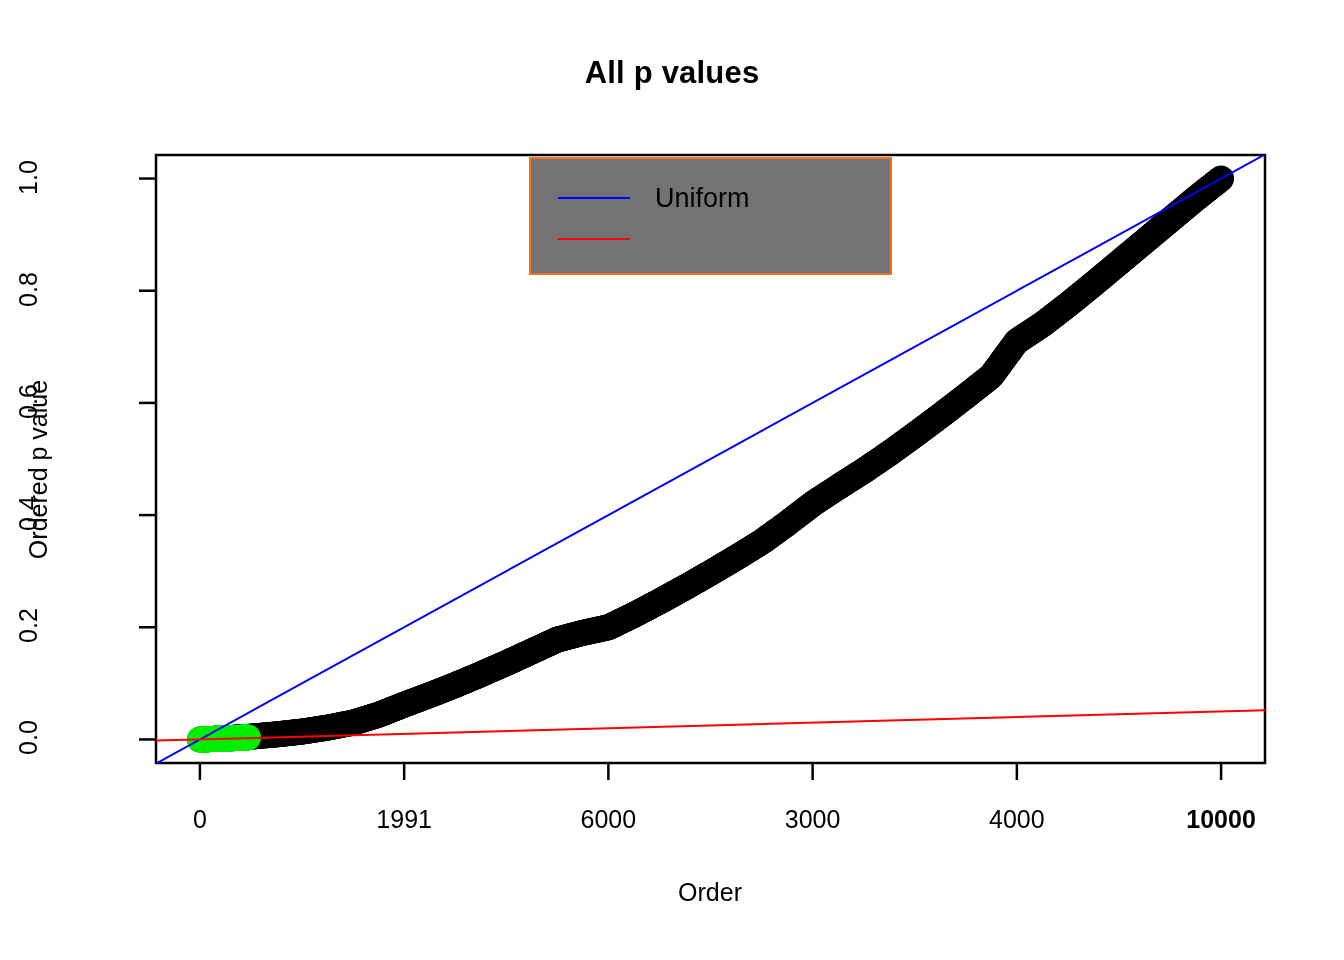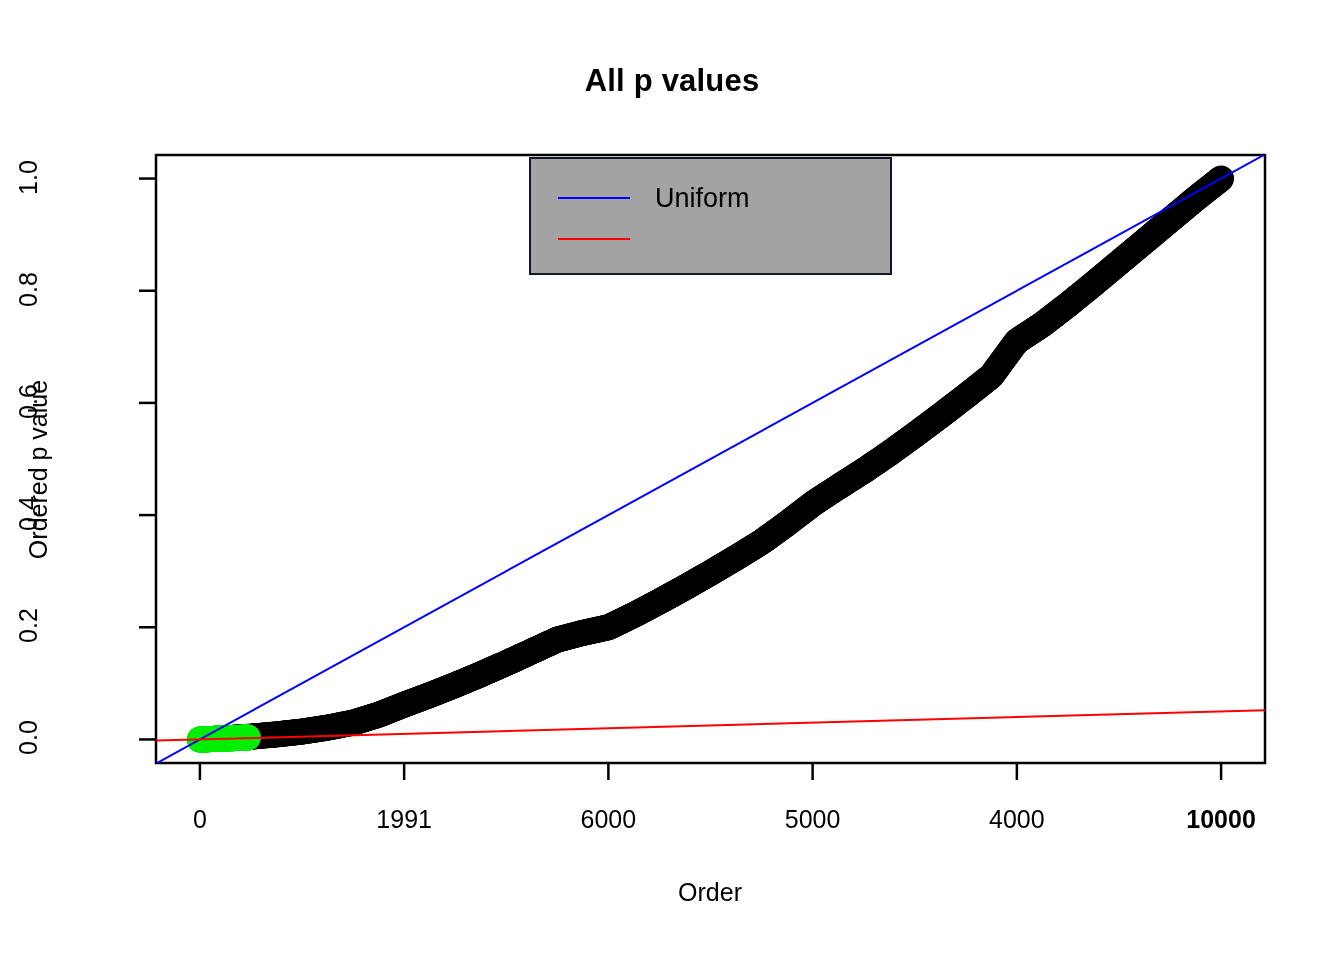--- a/index.html
+++ b/index.html
@@ -23,21 +23,20 @@
   }
   #plot-title {
     position: absolute;
     left: 0;
     top: 55px;
     width: 1344px;
     text-align: center;
     font-size: 31px;
     font-weight: bold;
     letter-spacing: 0.2px;
-    margin-top: 8px;
   }
   #x-axis-label {
     position: absolute;
     left: 0;
     top: 878px;
     width: 1344px;
     text-align: center;
     font-size: 25px;
     margin-left: 38px;
   }
@@ -68,22 +67,22 @@
     transform: rotate(-90deg);
     transform-origin: center center;
     margin-top: -16px;
   }
   #legend-box {
     position: absolute;
     left: 529px;
     top: 157px;
     width: 363px;
     height: 118px;
-    border: 2px solid #0f172a;
-    background: #a3a3a3;
+    border: 2px solid #f97316;
+    background: #737373;
     box-sizing: border-box;
   }
   .legend-row {
     position: absolute;
     left: 0;
     height: 44px;
     display: flex;
     align-items: center;
   }
   .legend-row.r0 { top: 17px; }
@@ -1195,21 +1194,21 @@
           <line x1="156" y1="763.5608856088561" x2="1265" y2="154.4391143911439" stroke="#0000ff" stroke-width="2"></line>
           <line x1="156" y1="740.6206642066421" x2="1265" y2="710.220664206642" stroke="#ff0000" stroke-width="2"></line>
         </g>
       </g>
   </svg>
 
   <div id="x-tick-labels">
       <div class="x-tick-label" style="left: 199.911px;">0</div>
       <div class="x-tick-label" style="left: 404.146px;">1991</div>
       <div class="x-tick-label" style="left: 608.382px;">6000</div>
-      <div class="x-tick-label" style="left: 812.618px;">5000</div>
+      <div class="x-tick-label" style="left: 812.618px;">3000</div>
       <div class="x-tick-label" style="left: 1016.85px;">4000</div>
       <div class="x-tick-label" style="left: 1221.09px; font-weight: bold;">10000</div>
     </div>
   <div id="y-tick-labels">
       <div class="y-tick-label" style="top: 739.443px; left: -42px;">0.0</div>
       <div class="y-tick-label" style="top: 627.266px; left: -42px;">0.2</div>
       <div class="y-tick-label" style="top: 515.089px; left: -42px;">0.4</div>
       <div class="y-tick-label" style="top: 402.911px; left: -42px;">0.6</div>
       <div class="y-tick-label" style="top: 290.734px; left: -42px;">0.8</div>
       <div class="y-tick-label" style="top: 178.557px; left: -42px;">1.0</div>

